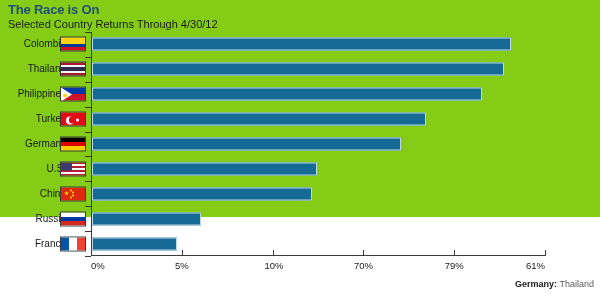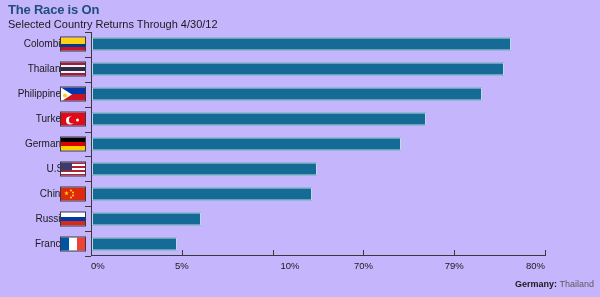--- a/index.html
+++ b/index.html
@@ -2,21 +2,21 @@
 <html><head>
 <meta charset="utf-8">
 <style>
   * { box-sizing: border-box; margin: 0; padding: 0; }
   html, body {
     width: 600px; height: 297px;
     background: #ffffff;
     font-family: "Liberation Sans", sans-serif;
     overflow: hidden;
   }
-  #root { position: relative; width: 600px; height: 297px; background:#c4b5fd; }
+  #root { position: relative; width: 600px; height: 217px; background:#84cc16; }
 
   
   .hdr { position:absolute; left:8px; top:2px; }
   .hdr-title {
     font-size: 13px; font-weight: bold; color: #1f4e79;
     letter-spacing: -0.2px; line-height: 15px; white-space: nowrap;
   }
   .hdr-sub {
     font-size: 11px; color: #1a1a1a; line-height: 13px;
     margin-top: 1px; white-space: nowrap;
@@ -229,27 +229,27 @@
           </div>
           <div class="bar" title="France 4.7%" style="width: 85.352px; background: rgb(22, 107, 150); border-color: rgb(188, 217, 232);"></div>
         </div>
       </div>
     <div id="ticks">
         <div class="tick" style="left: 91px;"></div>
         <div class="tick-lbl first" style="left: 91px;">0%</div>
         <div class="tick" style="left: 181.8px;"></div>
         <div class="tick-lbl" style="left: 181.8px;">5%</div>
         <div class="tick" style="left: 272.6px;"></div>
-        <div class="tick-lbl" style="left: 290px;">10%</div>
+        <div class="tick-lbl" style="left: 274px;">10%</div>
         <div class="tick" style="left: 363.4px;"></div>
         <div class="tick-lbl" style="left: 363.4px;">70%</div>
         <div class="tick" style="left: 454.2px;"></div>
         <div class="tick-lbl" style="left: 454.2px;">79%</div>
         <div class="tick" style="left: 545px;"></div>
-        <div class="tick-lbl last" style="left: 545px;">80%</div>
+        <div class="tick-lbl last" style="left: 545px;">61%</div>
       </div>
   <div class="cat-tick" style="top: 32px;"></div>
       <div class="cat-tick" style="top: 56.8889px;"></div>
       <div class="cat-tick" style="top: 81.7778px;"></div>
       <div class="cat-tick" style="top: 106.667px;"></div>
       <div class="cat-tick" style="top: 131.556px;"></div>
       <div class="cat-tick" style="top: 156.444px;"></div>
       <div class="cat-tick" style="top: 181.333px;"></div>
       <div class="cat-tick" style="top: 206.222px;"></div>
       <div class="cat-tick" style="top: 231.111px;"></div>

